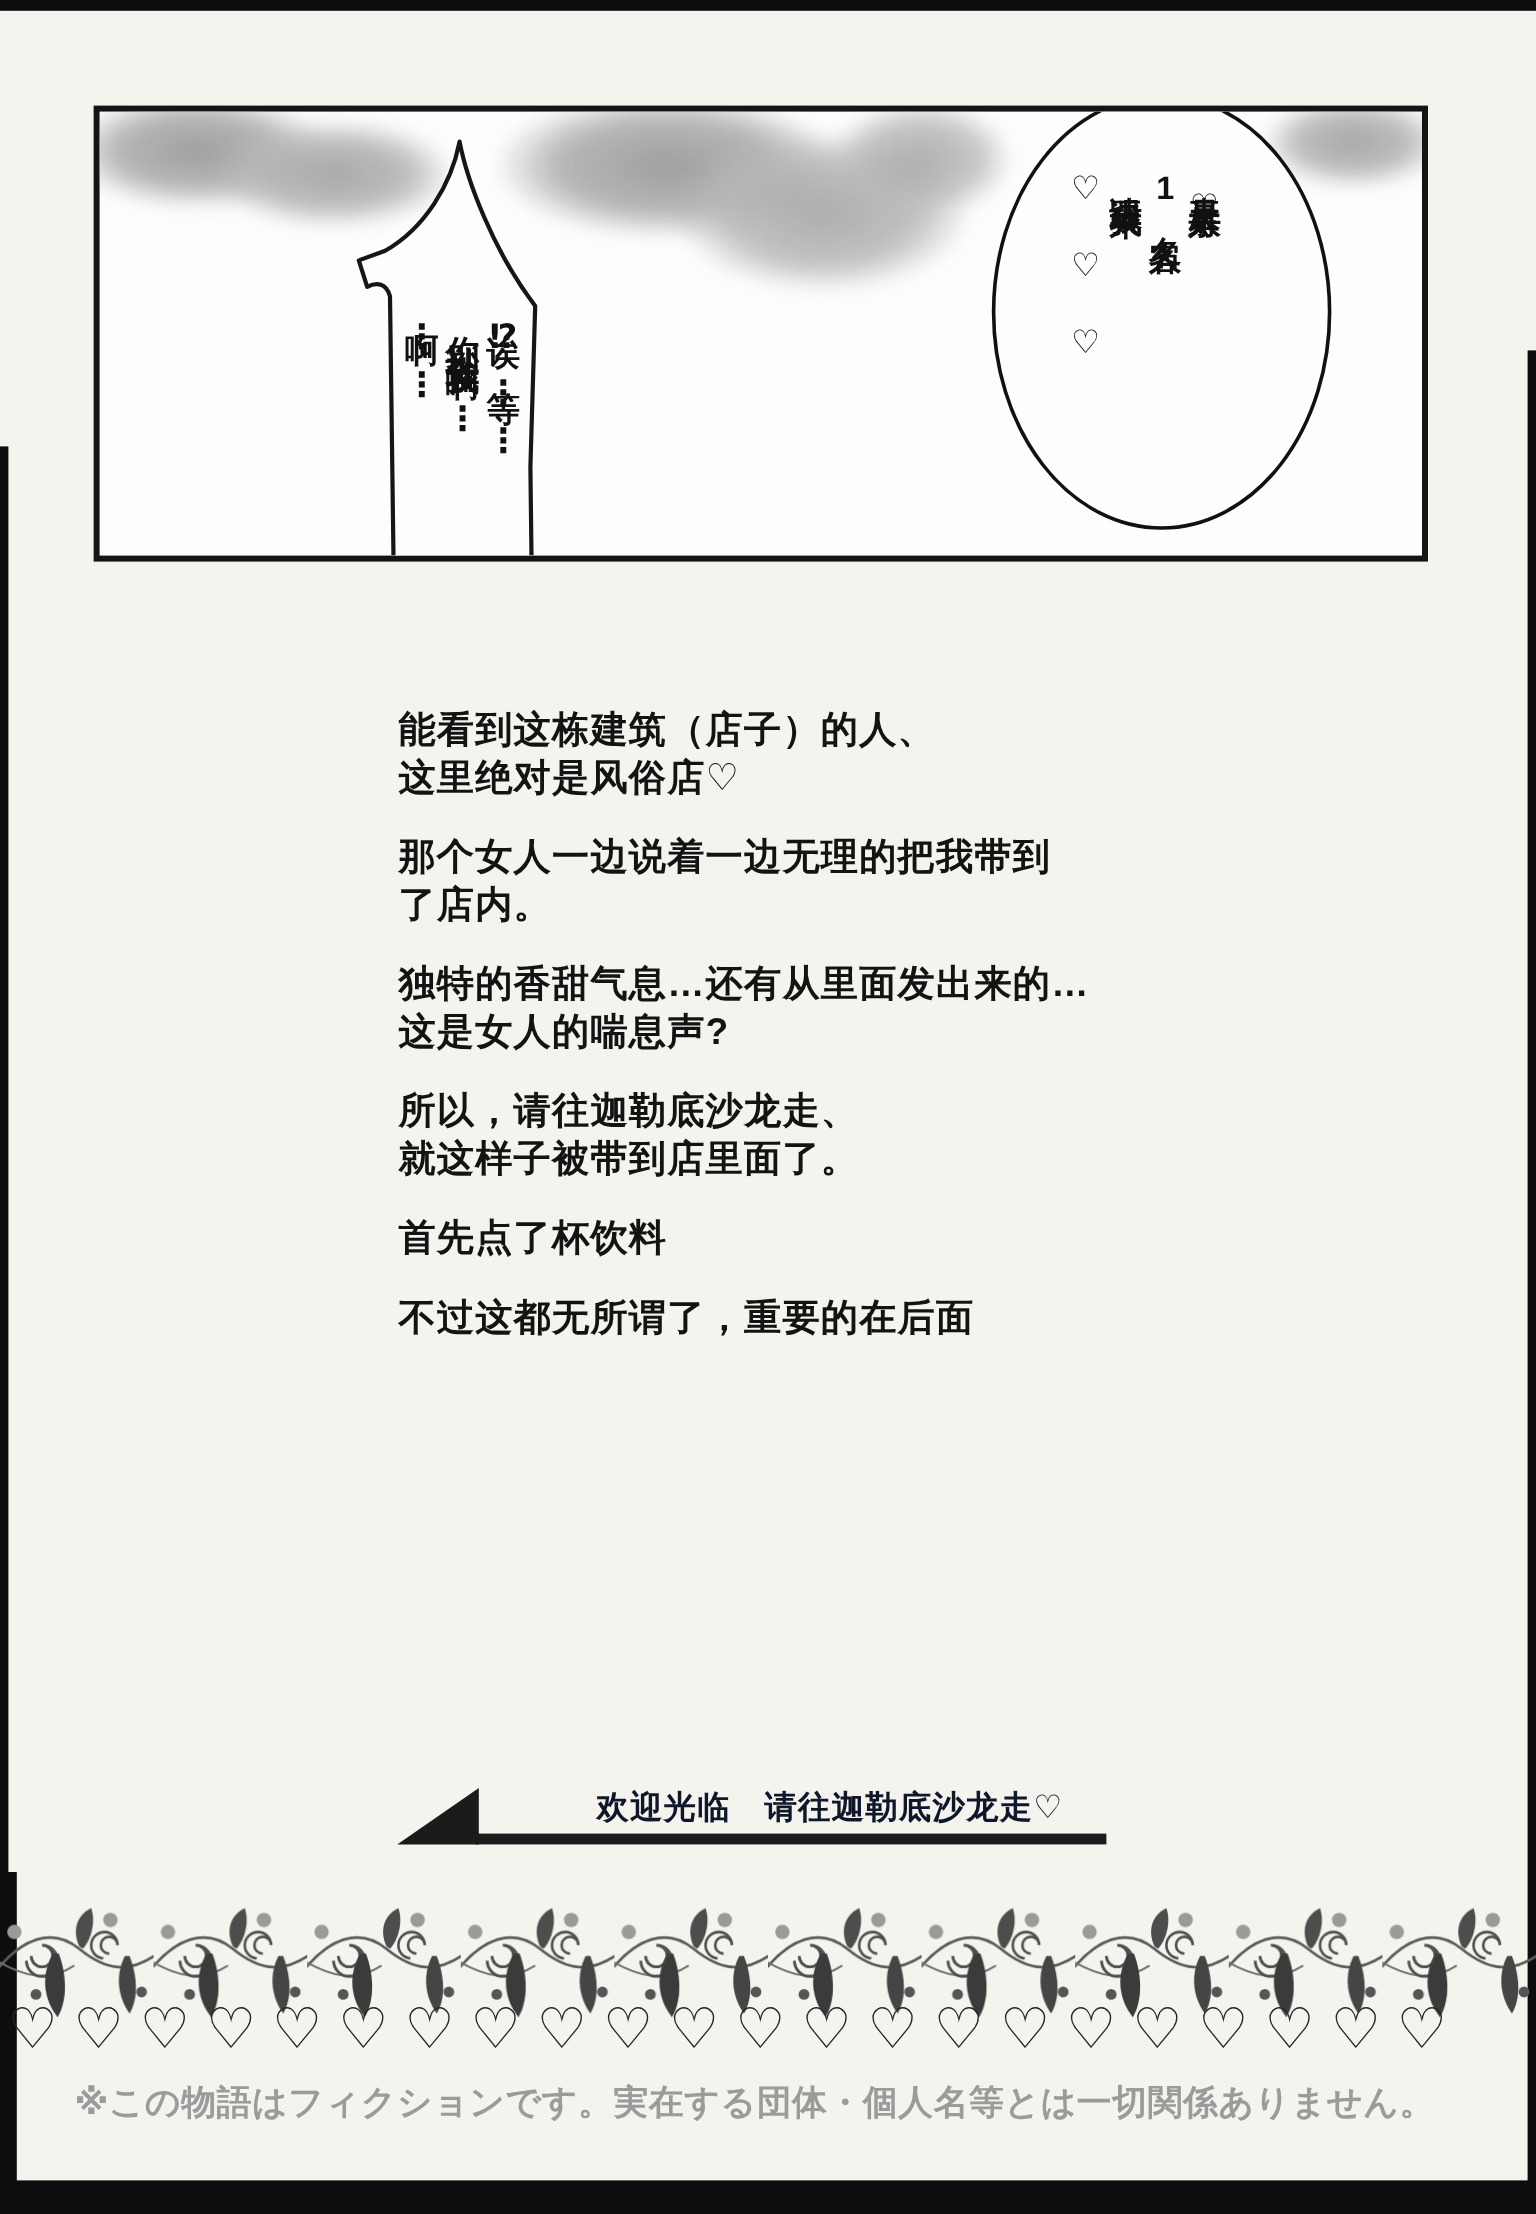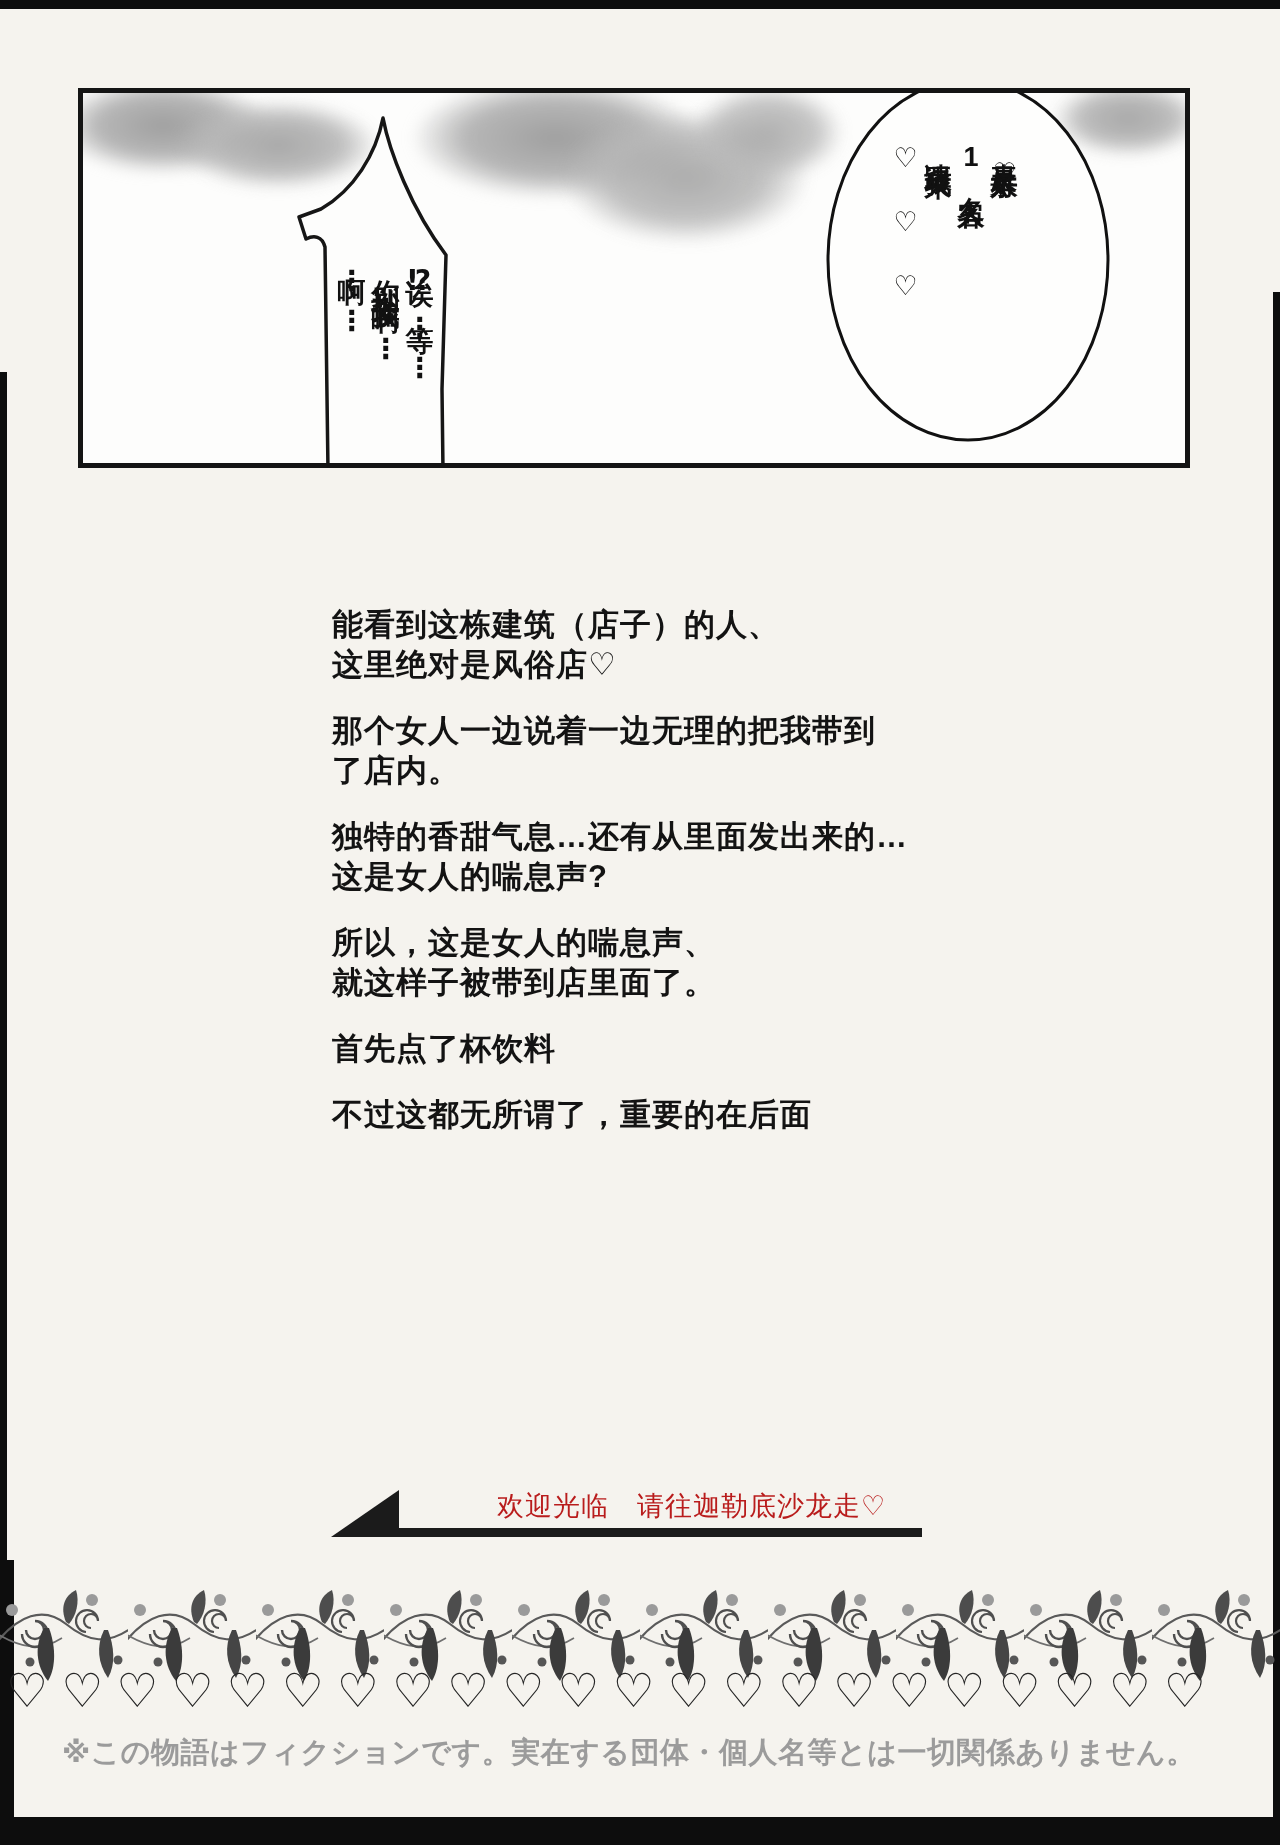--- a/index.html
+++ b/index.html
@@ -36,31 +36,31 @@
   .vtext{
     position:absolute;
     writing-mode:vertical-rl;text-orientation:upright;
     font-weight:900;white-space:nowrap;color:#111;
   }
   .bubble-text{left:805px;top:49px;height:300px;font-size:27px;line-height:33px;letter-spacing:3px;}
   .building-text{left:251px;top:164px;height:206px;font-size:28px;line-height:34px;letter-spacing:7px;}
 
   
   .narration{
-    position:absolute;left:332px;top:605px;width:760px;
+    position:absolute;left:332px;top:588px;width:760px;
     font-size:31px;line-height:40px;font-weight:900;letter-spacing:1px;color:#131313;
   }
   .narration p{margin:0 0 26px 0;}
 
   
   .banner-line{position:absolute;left:396px;top:1528px;width:526px;height:9px;background:#1b1b1b;}
   .banner-arrow{position:absolute;left:331px;top:1490px;width:0;height:0;
     border-left:68px solid transparent;border-bottom:47px solid #1b1b1b;}
-  .banner-text{position:absolute;left:497px;top:1488px;font-size:27px;font-weight:400;
-    letter-spacing:1px;color:#b91c1c;white-space:nowrap;}
+  .banner-text{position:absolute;left:497px;top:1488px;font-size:27px;font-weight:700;
+    letter-spacing:1px;color:#0f172a;white-space:nowrap;}
 
   
   .vine-band{position:absolute;left:0;top:1588px;width:1280px;height:96px;}
   .hearts-row{
     position:absolute;left:0;top:1664px;width:1280px;height:54px;
     font-size:47px;letter-spacing:13px;color:#262626;font-weight:700;
     white-space:nowrap;overflow:hidden;padding-left:6px;line-height:54px;
   }
   .disclaimer{
     position:absolute;left:62px;top:1733px;width:1180px;
@@ -118,21 +118,21 @@
     </p>
     <p>
       <span>那个女人一边说着一边无理的把我带到</span><br>
       <span>了店内。</span>
     </p>
     <p>
       <span>独特的香甜气息…还有从里面发出来的…</span><br>
       <span>这是女人的喘息声?</span>
     </p>
     <p>
-      <span>所以，这是女人的喘息声、</span><br>
+      <span>所以，请往迦勒底沙龙走、</span><br>
       <span>就这样子被带到店里面了。</span>
     </p>
     <p>
       <span>首先点了杯饮料</span>
     </p>
     <p>
       <span>不过这都无所谓了，重要的在后面</span>
     </p>
   </div>
 

